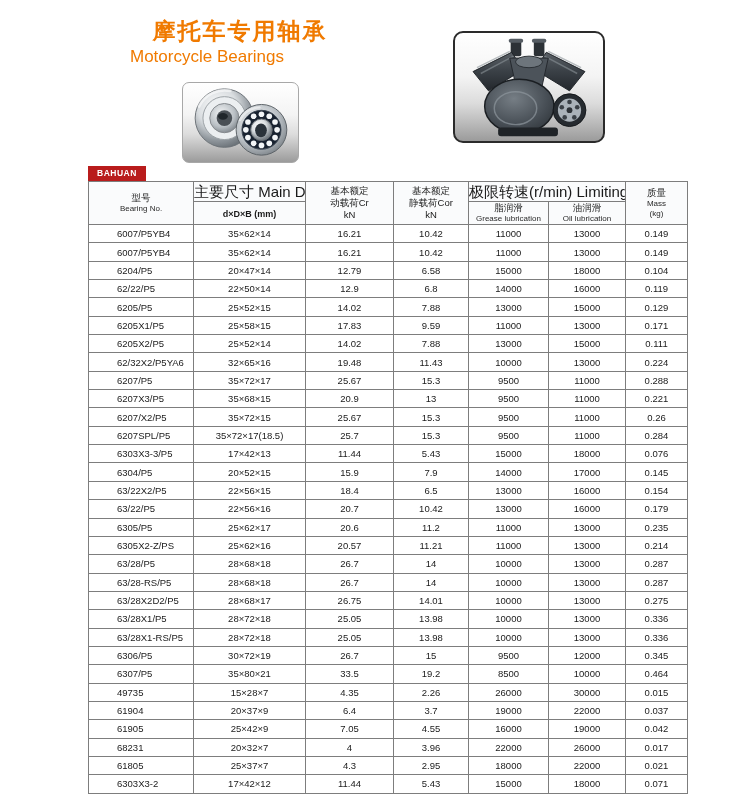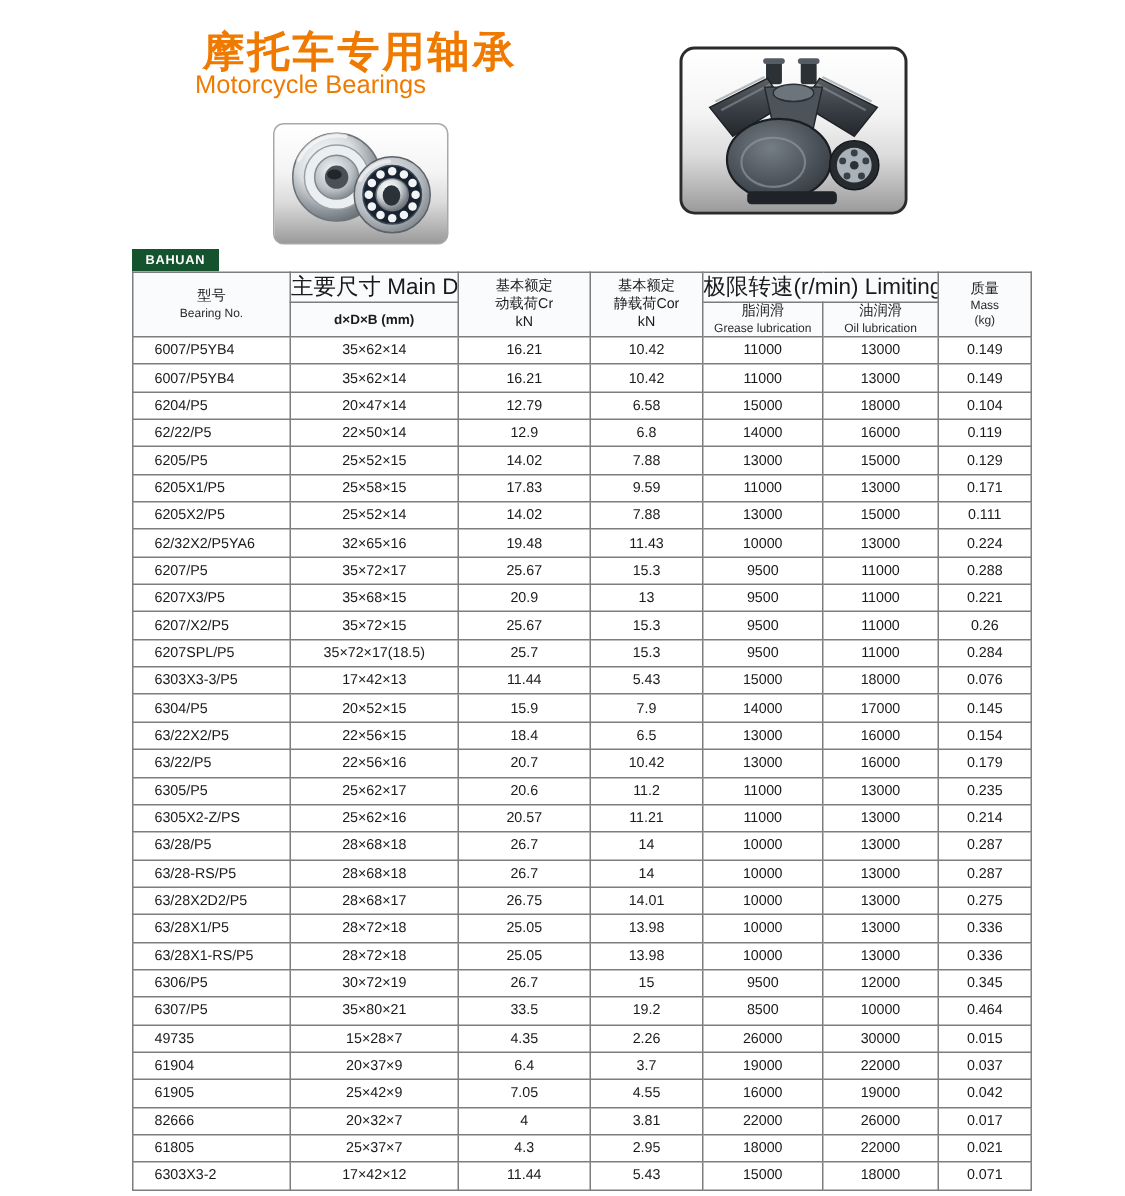--- a/index.html
+++ b/index.html
@@ -3,62 +3,62 @@
 <meta charset="utf-8">
 <style>
   html,body{margin:0;padding:0;}
   body{
     width:750px;height:797px;position:relative;background:#ffffff;
     font-family:"Liberation Sans", sans-serif;color:#1a1a1a;overflow:hidden;
   }
   
   .title-zh{
     position:absolute;left:130px;top:16px;width:220px;text-align:center;
-    font-size:28px;font-weight:bold;letter-spacing:2px;color:#f07a00;
+    font-size:23px;font-weight:bold;letter-spacing:2px;color:#f07a00;
   }
   .title-en{
     position:absolute;left:130px;top:47px;width:220px;text-align:left;
     font-size:17px;color:#f07a00;
   }
   
   .photo{
     position:absolute;box-sizing:border-box;overflow:hidden;
     background:linear-gradient(180deg,#ffffff 0%,#f4f4f4 40%,#dcdcdc 65%,#bdbdbd 82%,#9b9b9b 100%);
   }
   .photo-bearing{
     left:182px;top:82px;width:117px;height:81px;border:1px solid #a8a8a8;border-radius:7px;
   }
   .photo-engine{
     left:453px;top:31px;width:152px;height:112px;border:2px solid #2b2b2b;border-radius:10px;
   }
   .photo svg{display:block;width:100%;height:100%;}
   
   .brand-tab{
     position:absolute;left:88px;top:166px;height:15px;line-height:15px;
-    padding:0 9px;background:#14532d;color:#ffffff;font-size:8.5px;font-weight:bold;
+    padding:0 9px;background:#b91c1c;color:#ffffff;font-size:8.5px;font-weight:bold;
     letter-spacing:.5px;
   }
   
   table.bearings{
     position:absolute;left:88px;top:181px;width:599px;table-layout:fixed;
     border-collapse:collapse;background:#ffffff;
   }
   table.bearings td,table.bearings th{
     border:1px solid #7d7d7d;padding:0;text-align:center;vertical-align:middle;
     font-weight:normal;color:#1a1a1a;overflow:hidden;white-space:nowrap;
   }
   thead th{background:#fafbfc;}
   .h-zh{font-size:9.5px;line-height:12px;display:block;}
   .h-en{font-size:8px;line-height:10px;display:block;color:#2a2a2a;}
   .h-inline{font-size:15px;line-height:19px;}
   .h-sub{font-size:9px;line-height:20px;font-weight:bold;}
   thead tr.tier1 th{height:19px;}
   thead tr.tier2 th{height:20px;}
   tbody td{height:17.35px;font-size:9.5px;}
-  tbody td.model-cell{text-align:left;padding-left:14px;}
+  tbody td.model-cell{text-align:left;padding-left:28px;}
 </style>
 </head>
 <body>
 
 <div class="title-zh">摩托车专用轴承</div>
 <div class="title-en">Motorcycle Bearings</div>
 
 <div class="photo photo-bearing">
   <svg viewBox="0 0 117 81">
     <defs>
@@ -453,24 +453,24 @@
       <tr>
         <td class="model-cell">61905</td>
         <td>25×42×9</td>
         <td>7.05</td>
         <td>4.55</td>
         <td>16000</td>
         <td>19000</td>
         <td>0.042</td>
       </tr>
       <tr>
-        <td class="model-cell">82666</td>
+        <td class="model-cell">68231</td>
         <td>20×32×7</td>
         <td>4</td>
-        <td>3.81</td>
+        <td>3.96</td>
         <td>22000</td>
         <td>26000</td>
         <td>0.017</td>
       </tr>
       <tr>
         <td class="model-cell">61805</td>
         <td>25×37×7</td>
         <td>4.3</td>
         <td>2.95</td>
         <td>18000</td>

